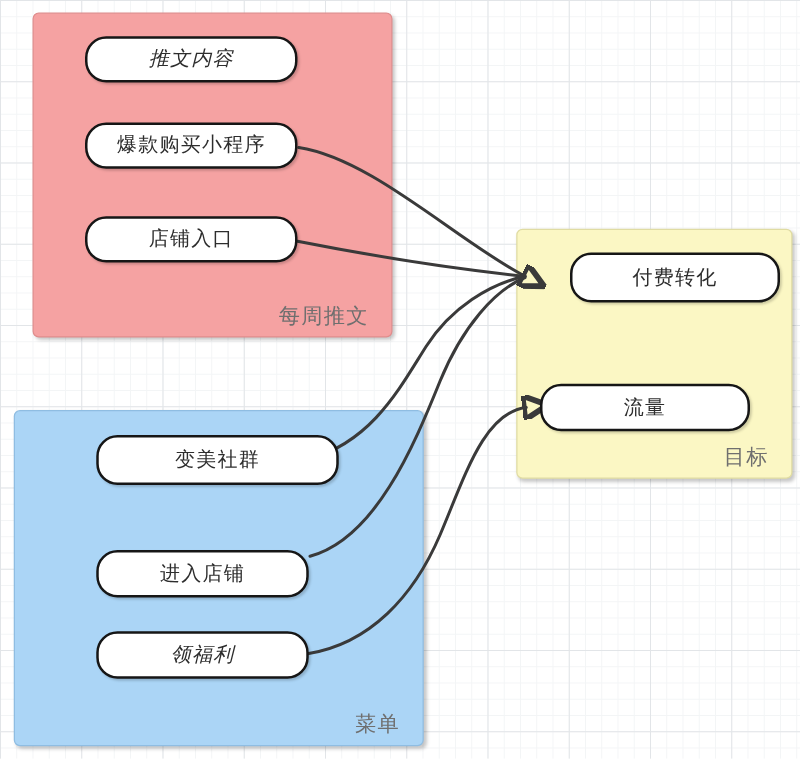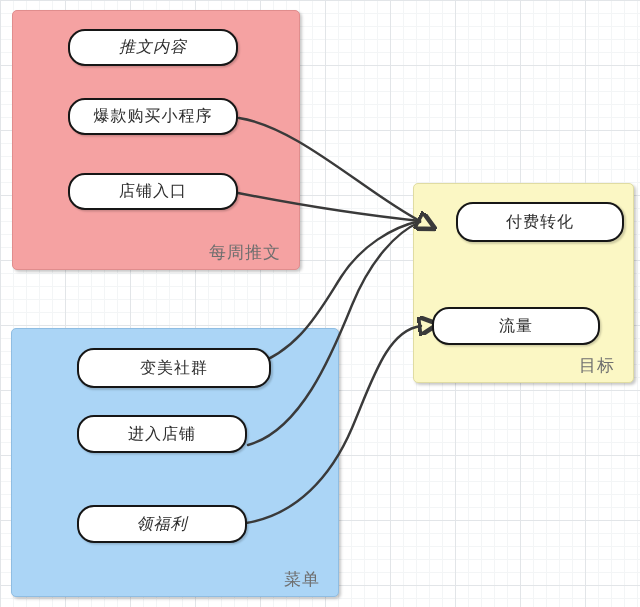--- a/index.html
+++ b/index.html
@@ -37,29 +37,29 @@
     border-radius:17px;
     display:flex;align-items:center;justify-content:center;
     font-size:16px;
     color:#2d2d2d;
     letter-spacing:1px;
     box-shadow:1.5px 1.5px 2px rgba(0,0,0,0.18);
     box-sizing:border-box;
     white-space:nowrap;
     z-index:3;
   }
-  #weekly{left:12px;top:10px;width:286px;height:258px;}
+  #weekly{left:26px;top:10px;width:286px;height:258px;}
   #menu{left:11px;top:328px;width:286px;height:267px;}
   #goal{left:413px;top:183px;width:219px;height:198px;}
 
   #node-tweet-content{left:68px;top:29px;width:170px;height:37px;font-style:italic;}
   #node-hot-buy{left:68px;top:98px;width:170px;height:37px;}
   #node-shop-entry{left:68px;top:173px;width:170px;height:37px;font-family:Liberation Serif, serif;}
   #node-beauty-group{left:77px;top:348px;width:194px;height:40px;}
-  #node-enter-shop{left:77px;top:415px;width:170px;height:38px;}
+  #node-enter-shop{left:77px;top:440px;width:170px;height:38px;}
   #node-get-benefits{left:77px;top:505px;width:170px;height:38px;font-style:italic;}
   #node-paid-conversion{left:432px;top:202px;width:168px;height:40px;margin-left:24px;}
   #node-traffic{left:432px;top:307px;width:168px;height:38px;}
 
   svg.edges{
     position:absolute;left:0;top:0;width:640px;height:607px;
     z-index:2;pointer-events:none;
   }
   svg.edges path{fill:none;stroke:#3a3a3a;stroke-width:2.4;stroke-linecap:round;}
 </style>

